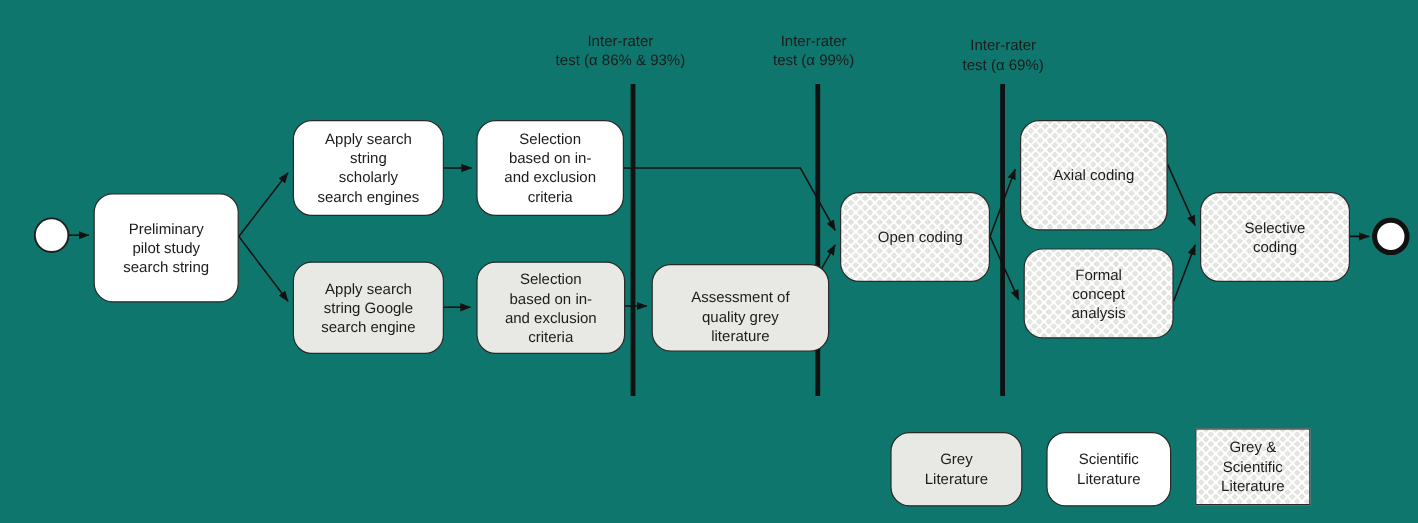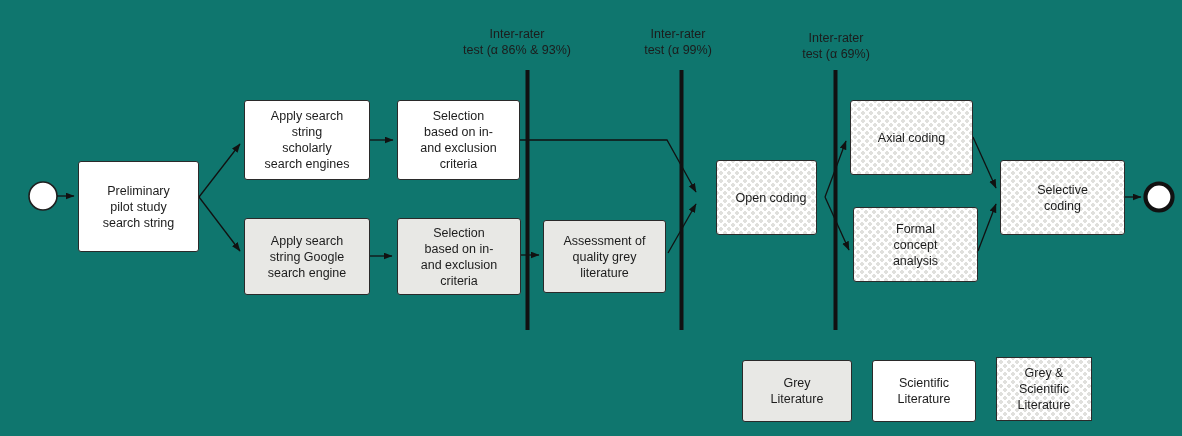--- a/index.html
+++ b/index.html
@@ -9,21 +9,21 @@
     background:#0f766e;
     font-family:"Liberation Sans", sans-serif;
     color:#1c1c1c;
     overflow:hidden;
   }
   svg.wires{position:absolute;left:0;top:0;width:1182px;height:436px;}
   .node{
     position:absolute;
     box-sizing:border-box;
     border:1.5px solid #2a2a2a;
-    border-radius:3px;
+    border-radius:16px;
     display:flex;align-items:center;justify-content:center;
     text-align:center;
     font-size:12.5px;line-height:16px;
     padding:4px 6px;
   }
   .lbl{white-space:pre-line;}
   .fill-white{background:#ffffff;}
   .fill-grey{background:#e8e8e5;}
   .fill-check{
     background-color:#ffffff;
@@ -115,31 +115,31 @@
 search engine</span>
   </div>
 
   <div class="node fill-grey" style="left:397px;top:218px;width:124px;height:77px;">
     <span class="lbl">Selection
 based on in-
 and exclusion
 criteria</span>
   </div>
 
-  <div class="node fill-grey" style="left:543px;top:220px;width:123px;height:73px;">
+  <div class="node fill-grey" style="left:543px;top:220px;width:148px;height:73px;align-items:flex-end;">
     <span class="lbl">Assessment of
 quality grey
 literature</span>
   </div>
 
-  <div class="node fill-check" style="left:716px;top:160px;width:101px;height:75px;padding-left:15px;">
+  <div class="node fill-check" style="left:700px;top:160px;width:125px;height:75px;padding-left:15px;">
     <span class="lbl">Open coding</span>
   </div>
 
-  <div class="node fill-check" style="left:850px;top:100px;width:123px;height:75px;">
+  <div class="node fill-check" style="left:850px;top:100px;width:123px;height:92px;">
     <span class="lbl">Axial coding</span>
   </div>
 
   <div class="node fill-check" style="left:853px;top:207px;width:125px;height:75px;">
     <span class="lbl">Formal
 concept
 analysis</span>
   </div>
 
   <div class="node fill-check" style="left:1000px;top:160px;width:125px;height:75px;">

